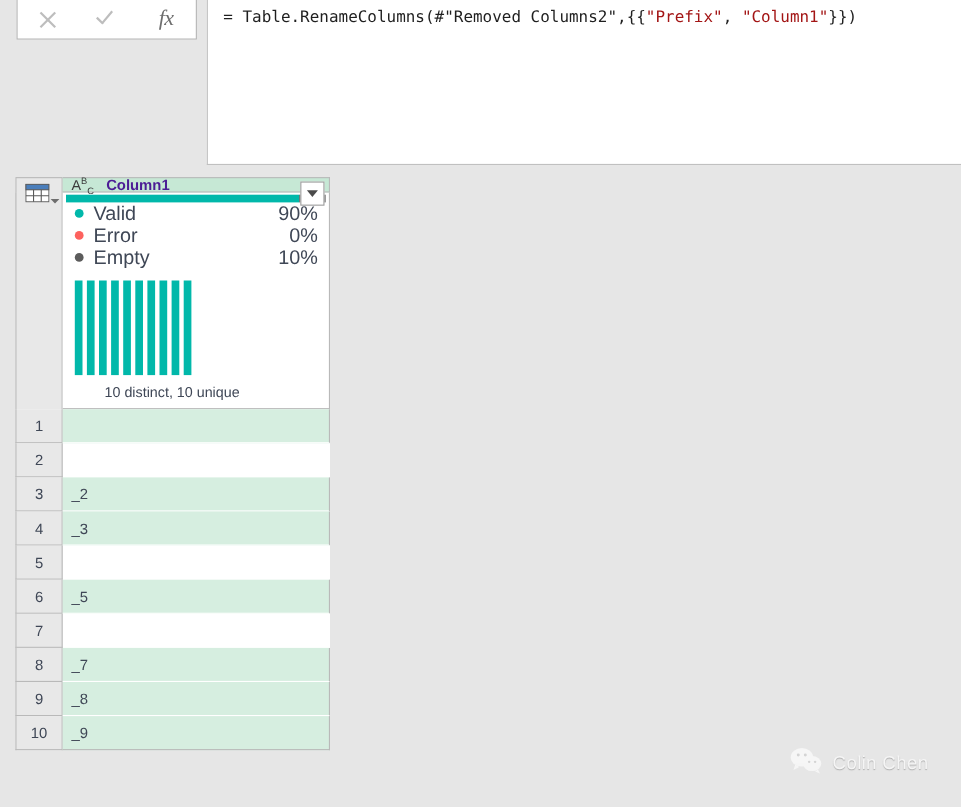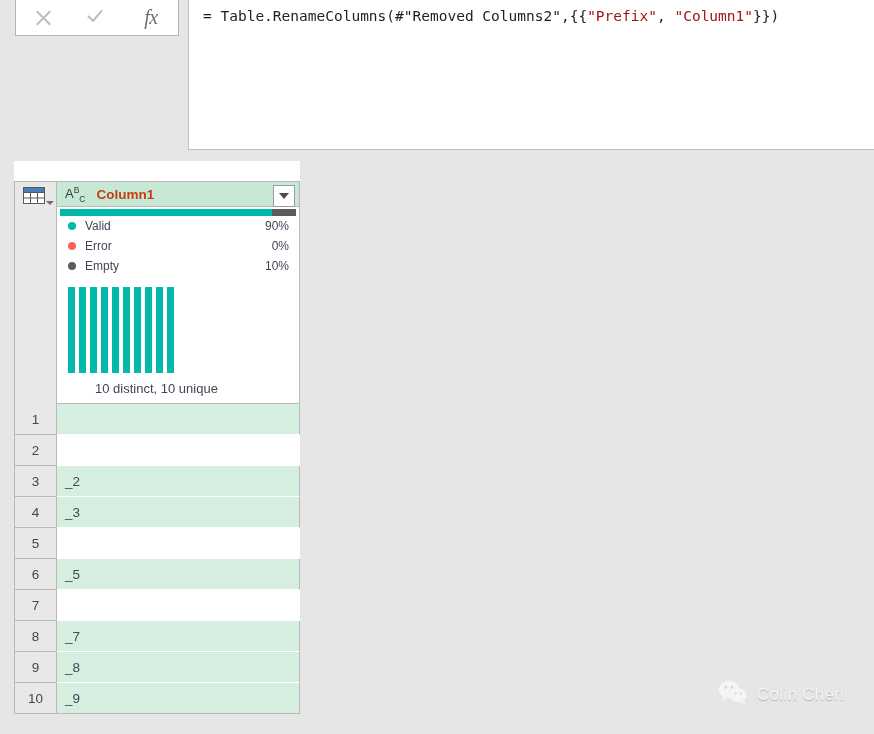--- a/index.html
+++ b/index.html
@@ -122,23 +122,22 @@
     position: absolute;
     left: 14px;
     top: 161px;
     width: 286px;
     background: #ffffff;
   }
 
   
   #grid-header {
     display: flex;
-    height: 26px;
-    box-sizing: border-box;
-    margin-top: 20px;
+    height: 14px;
+    box-sizing: border-box;
   }
   #table-icon-cell {
     width: 43px;
     height: 30px;
     background: #e8e8e8;
     border: 1px solid #b9b9b9;
     box-sizing: border-box;
     display: flex;
     align-items: center;
     justify-content: center;
@@ -178,21 +177,21 @@
     color: #3b3b3b;
     margin-right: 11px;
     white-space: nowrap;
     letter-spacing: 0px;
   }
   .abc-icon sup { font-size: 8.5px; vertical-align: super; }
   .abc-icon sub { font-size: 8.5px; vertical-align: sub; }
   #col-title {
     font-size: 13.5px;
     font-weight: bold;
-    color: #c2410c;
+    color: #4c1d95;
   }
   #col-dropdown {
     position: absolute;
     right: 4px;
     top: 3px;
     width: 22px;
     height: 22px;
     background: #ffffff;
     border: 1px solid #9c9c9c;
     box-sizing: border-box;
@@ -234,21 +233,21 @@
   }
   #quality-bar .seg-valid { background: #01b8aa; }
   #quality-bar .seg-error { background: #fd625e; }
   #quality-bar .seg-empty { background: #5c5c5c; }
 
   .stat-line {
     display: flex;
     align-items: center;
     height: 20px;
     padding: 0 10px 0 11px;
-    font-size: 12px;
+    font-size: 18px;
     color: #3f4756;
   }
   .stat-line .dot {
     width: 8px; height: 8px;
     border-radius: 50%;
     margin-right: 9px;
     flex: none;
   }
   .stat-line .stat-label { flex: 1; }
   .stat-line .stat-value { }

